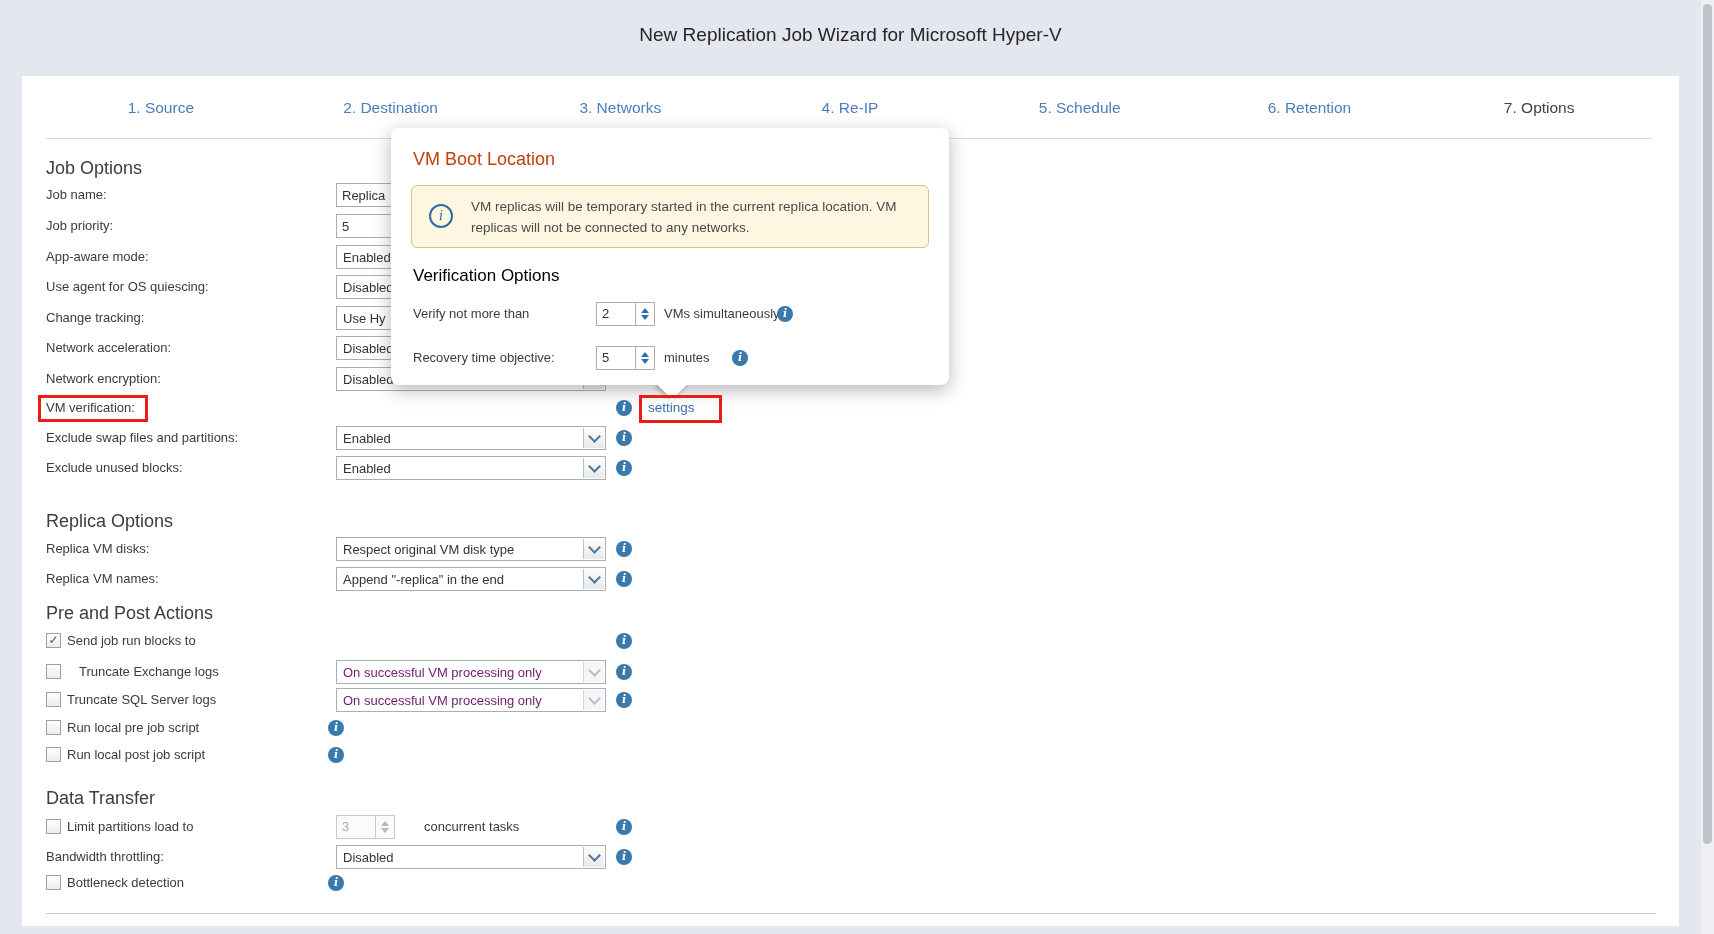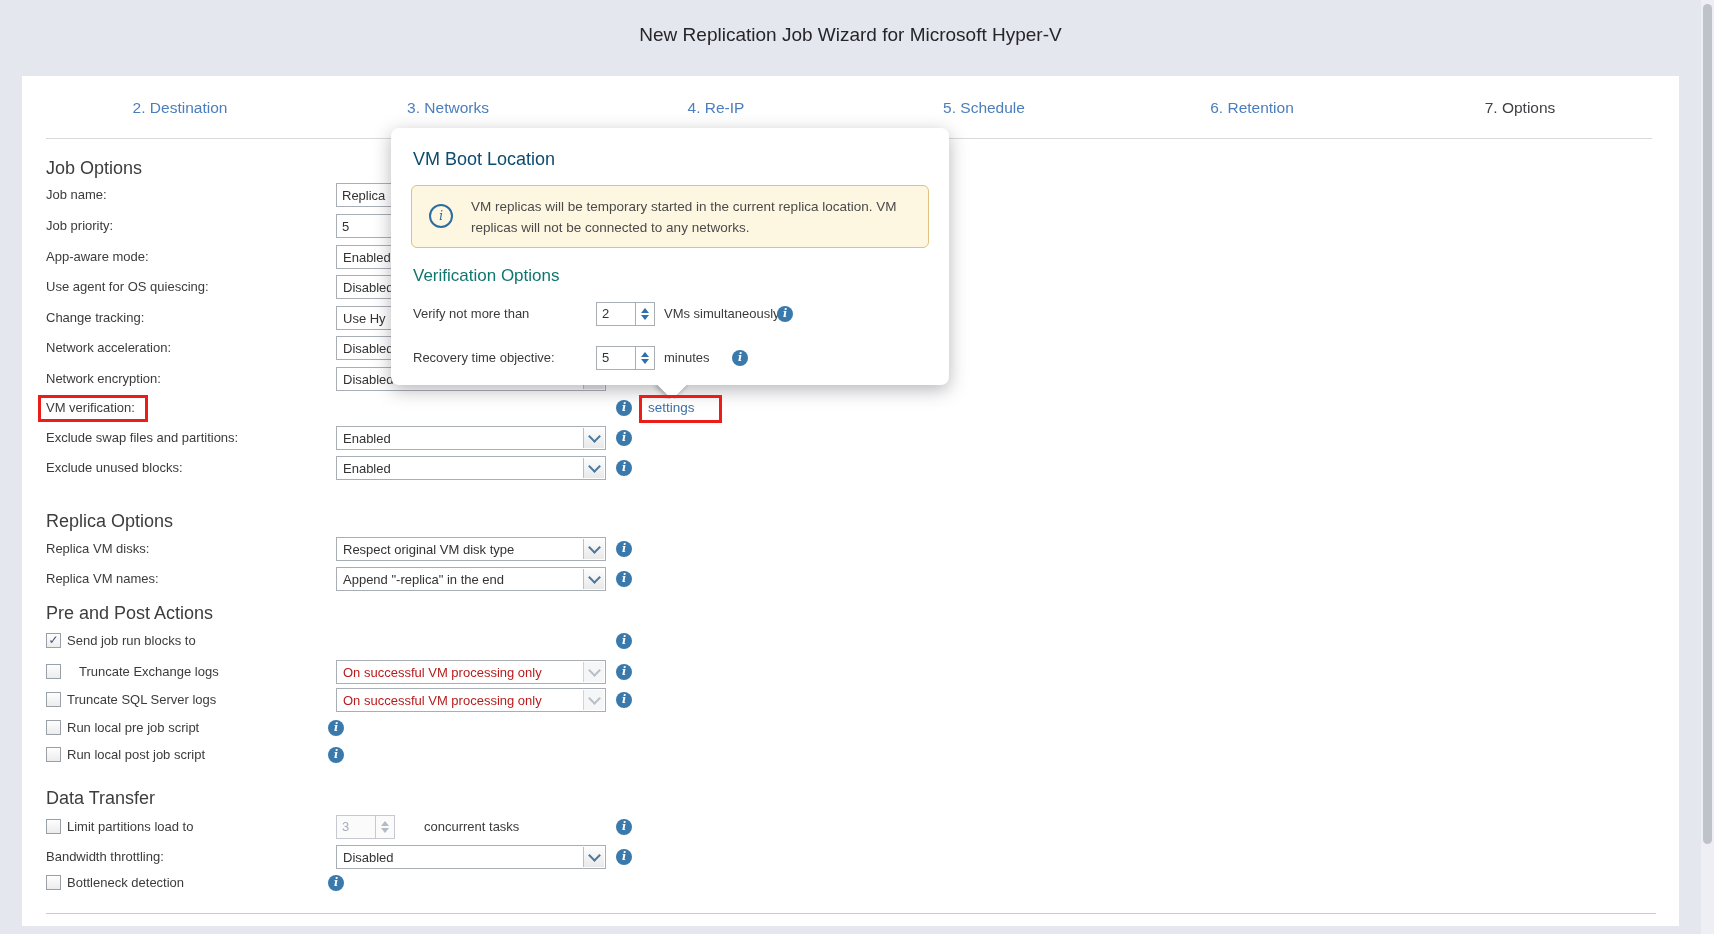--- a/index.html
+++ b/index.html
@@ -10,60 +10,61 @@
   .tabbar{position:absolute;left:46px;top:86px;width:1608px;height:44px;display:flex;z-index:2;}
   .tab{flex:1;text-align:center;line-height:44px;font-size:15.5px;color:#4a7ebd;cursor:pointer;white-space:nowrap;}
   .tab.active{color:#3f4144;}
   .tabline{position:absolute;left:46px;top:138px;width:1606px;height:1px;background:#d9d9d9;}
   .hd{position:absolute;height:26px;line-height:26px;font-size:18px;color:#3d3d3d;white-space:nowrap;}
   .lbl{position:absolute;height:24px;line-height:24px;font-size:13px;color:#3b3b3b;white-space:nowrap;}
   .sel{position:absolute;width:270px;height:24px;box-sizing:border-box;border:1px solid #a9adb4;background:#fff;cursor:pointer;}
   .sel .txt{position:absolute;left:6px;top:1px;right:24px;height:22px;line-height:21px;font-size:13px;color:#333;white-space:nowrap;overflow:hidden;}
   .sel .cbox{position:absolute;right:1px;top:1px;bottom:1px;width:20px;background:linear-gradient(#fdfdfd,#e9e9e9);border-left:1px solid #bcbfc4;display:flex;align-items:center;justify-content:center;}
   .sel .chv{width:7px;height:7px;border-right:2px solid #48779f;border-bottom:2px solid #48779f;transform:rotate(45deg);margin-top:-4px;}
-  .sel.dis .txt{color:#b91c1c;}
+  .sel.dis .txt{color:#701a75;}
   .sel.dis .cbox{background:#f5f6f7;border-left-color:#d0d3d8;}
   .sel.dis .chv{border-color:#b9bec5;}
   .inp{position:absolute;width:270px;height:24px;box-sizing:border-box;border:1px solid #a9adb4;background:#fff;font-size:13px;color:#333;padding:0 5px;outline:none;}
   .info{position:absolute;width:16px;height:16px;border-radius:50%;background:#3a79ab;color:#fff;text-align:center;line-height:16px;font-family:"DejaVu Serif",serif;font-style:italic;font-weight:bold;font-size:11px;cursor:pointer;}
   .cb{position:absolute;width:15px;height:15px;box-sizing:border-box;border:1px solid #9aa0a8;background:linear-gradient(#fefefe,#ececec);text-align:center;line-height:12px;font-size:12px;color:#41547c;cursor:pointer;}
   .redbox{position:absolute;border:3px solid #eb1d19;box-sizing:border-box;z-index:12;pointer-events:none;}
   .link{position:absolute;height:24px;line-height:24px;font-size:13.5px;color:#3d6fa8;white-space:nowrap;cursor:pointer;}
   .spin{position:absolute;width:60px;height:24px;}
   .spin .sin{position:absolute;left:0;top:0;width:40px;height:24px;box-sizing:border-box;border:1px solid #a9adb4;background:#fff;font-size:13px;color:#333;line-height:22px;padding-left:5px;overflow:hidden;}
   .spin .sbtn{position:absolute;left:40px;top:0;width:19px;height:24px;box-sizing:border-box;border:1px solid #a9adb4;border-left:none;background:#fff;display:flex;flex-direction:column;align-items:center;justify-content:center;gap:2px;cursor:pointer;}
   .tri-up{width:0;height:0;border-left:4px solid transparent;border-right:4px solid transparent;border-bottom:5px solid #2f6fad;}
   .tri-dn{width:0;height:0;border-left:4px solid transparent;border-right:4px solid transparent;border-top:5px solid #2f6fad;}
   .spin.dis .sin{color:#a7adb5;background:#fbfbfc;border-color:#c6cad0;}
   .spin.dis .sbtn{border-color:#c6cad0;background:#fbfbfc;}
   .spin.dis .tri-up{border-bottom-color:#b3bac3;}
   .spin.dis .tri-dn{border-top-color:#b3bac3;}
   .popup{position:absolute;left:391px;top:128px;width:558px;height:257px;background:#fff;border-radius:8px;box-shadow:0 5px 18px rgba(50,50,60,.35);z-index:10;}
   .tailwrap{position:absolute;left:650px;top:385px;width:44px;height:14px;overflow:hidden;z-index:11;}
   .tail{position:absolute;left:11px;top:-12px;width:22px;height:22px;background:#fff;transform:rotate(45deg);box-shadow:0 2px 5px rgba(0,0,0,.3);}
-  .pp-title{position:absolute;left:413px;top:147px;height:24px;line-height:24px;font-size:18px;color:#0c4a6e;white-space:nowrap;z-index:11;}
+  .pp-title{position:absolute;left:413px;top:147px;height:24px;line-height:24px;font-size:18px;color:#c2410c;white-space:nowrap;z-index:11;}
   .notice{position:absolute;left:411px;top:185px;width:518px;height:63px;box-sizing:border-box;background:#fdf7e1;border:1px solid #dfc27c;border-radius:6px;z-index:11;}
   .notice-icon{position:absolute;left:17px;top:18px;width:24px;height:24px;box-sizing:border-box;border:2px solid #2e6da0;border-radius:50%;color:#2e6da0;text-align:center;line-height:20px;font-family:"DejaVu Serif",serif;font-style:italic;font-size:13px;}
   .notice-txt{position:absolute;left:59px;top:10px;width:440px;font-size:13.5px;line-height:21px;color:#4a4a4a;}
-  .pp-sub{position:absolute;left:413px;top:264px;height:24px;line-height:24px;font-size:17px;color:#0f766e;white-space:nowrap;z-index:11;}
+  .pp-sub{position:absolute;left:413px;top:264px;height:24px;line-height:24px;font-size:17px;color:#000000;white-space:nowrap;z-index:11;}
   .pp-lbl{position:absolute;height:24px;line-height:24px;font-size:13px;color:#3b3b3b;white-space:nowrap;z-index:11;}
   .z11{z-index:11;}
   .scroll-track{position:absolute;right:0;top:0;width:13px;height:934px;background:#edeff4;}
   .scroll-thumb{position:absolute;right:2px;top:4px;width:9px;height:840px;border-radius:5px;background:#bec2c9;cursor:pointer;}
   .divider{position:absolute;left:46px;top:913px;width:1610px;height:1px;background:#cbcbcb;}
 </style>
 </head>
 <body>
 
 <div class="screen">
 
   <div class="page-title">New Replication Job Wizard for Microsoft Hyper-V</div>
   <div class="panel"></div>
 
   <div class="tabbar">
+    <div class="tab">1. Source</div>
     <div class="tab">2. Destination</div>
     <div class="tab">3. Networks</div>
     <div class="tab">4. Re-IP</div>
     <div class="tab">5. Schedule</div>
     <div class="tab">6. Retention</div>
     <div class="tab active">7. Options</div>
   </div>
   <div class="tabline"></div>
 
   <div class="hd" style="left:46px;top:155px;">Job Options</div>

